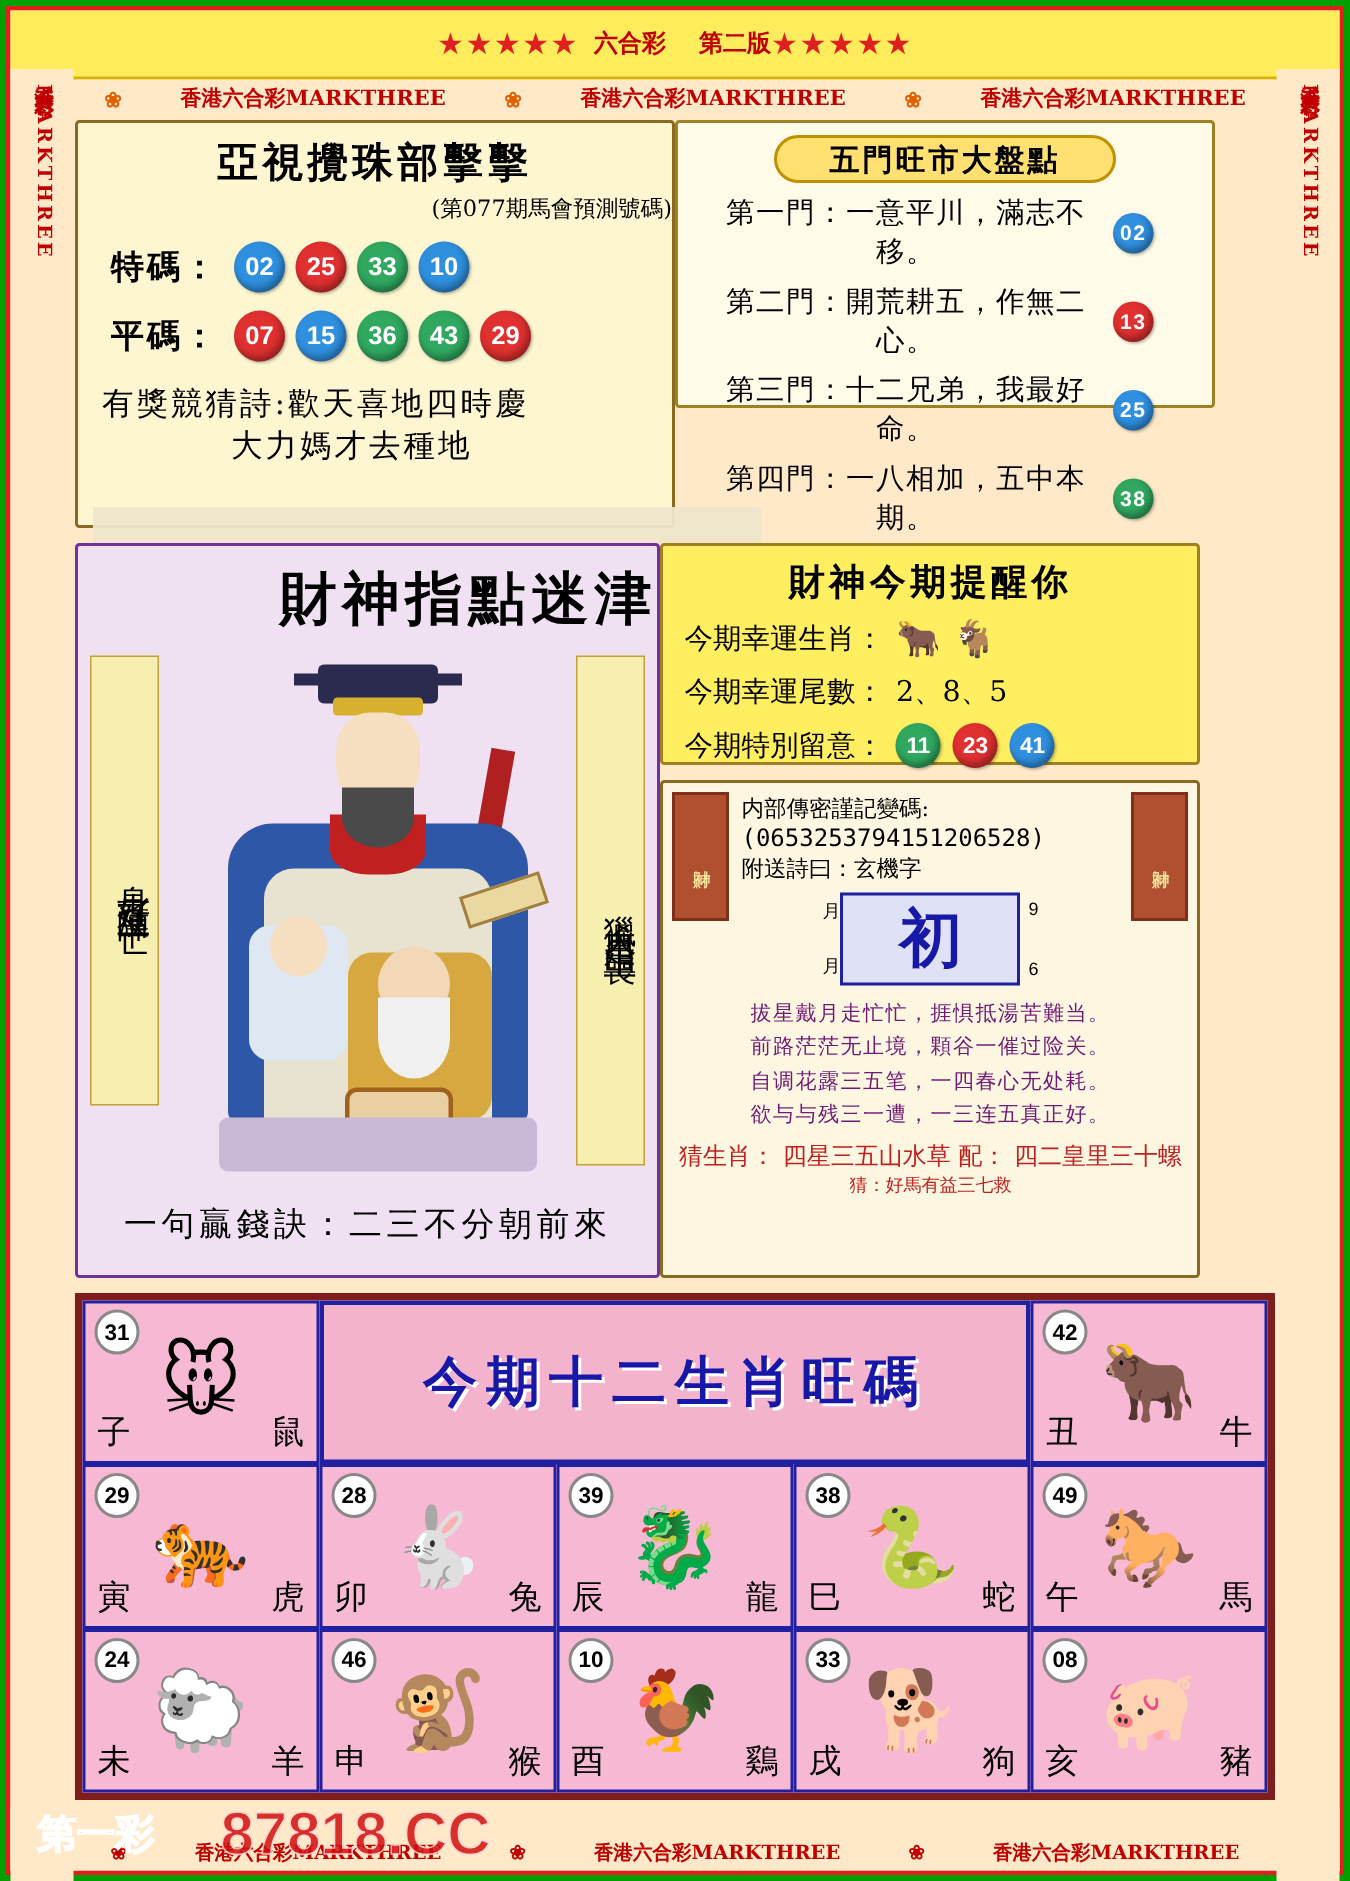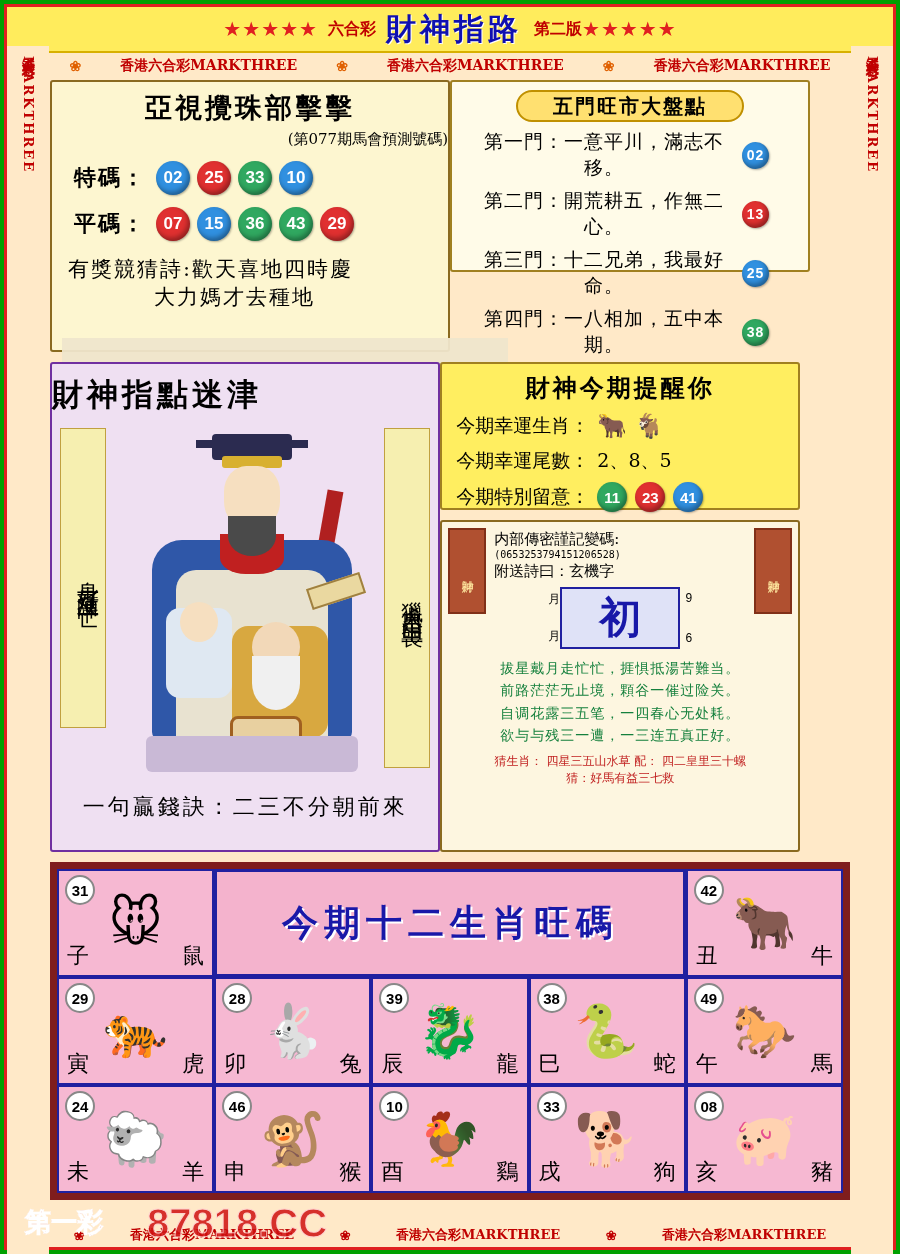--- a/index.html
+++ b/index.html
@@ -152,22 +152,22 @@
   }
 
   
   .p3 {
     width:400px; height:490px;
     background:#efe0f2;
     border:2px solid #7030a0;
     margin-top:10px;
   }
   .p3 h2 {
-    margin:10px 0 0; text-align:left;
-    font-family:"DejaVu Serif", serif; font-size:31px; font-weight:bold;
+    margin:10px 0 0; text-align:right;
+    font-family:"DejaVu Serif", serif; font-size:38px; font-weight:bold;
     color:#000; letter-spacing:4px;
   }
   .p3 .stage { position:relative; height:372px; margin-top:4px; }
   .vcol {
     position:absolute; top:8px; width:46px;
     background:#f6efb0; border:1px solid #c0a040;
     writing-mode:vertical-rl; text-orientation:upright;
     font-family:"DejaVu Serif", serif; font-size:22px; color:#000;
     letter-spacing:4px; text-align:center;
     padding:6px 2px;
@@ -232,51 +232,51 @@
     background:#b05030; border:2px solid #803018;
     display:flex; align-items:center; justify-content:center;
     color:#ffe9a0; font-size:12px; writing-mode:vertical-rl;
   }
   .p5 .tag.l { left:6px; }
   .p5 .tag.r { right:6px; }
   .p5 .hd {
     padding:8px 0 0 52px;
     font-family:"DejaVu Serif", serif; font-size:15px; color:#000;
   }
-  .p5 .code { padding-left:52px; font-size:10px; font-family:"DejaVu Sans Mono", monospace; color:#000; }
+  .p5 .code { padding-left:52px; font-size:16px; font-family:"DejaVu Sans Mono", monospace; color:#000; }
   .p5 .sub2 { padding-left:52px; font-family:"DejaVu Serif", serif; font-size:15px; color:#000; margin-top:2px; }
   .glyphbox {
     margin:6px auto 0; width:120px; height:62px;
     background:#dfe2f7; border:2px solid #2020a0;
     display:flex; align-items:center; justify-content:center;
     position:relative;
   }
   .glyphbox .ch {
     font-family:"DejaVu Serif", serif; font-size:42px; color:#1818a8; font-weight:bold;
   }
   .gnum { position:absolute; font-family:"Liberation Sans", sans-serif; font-size:12px; color:#000; }
   .gn-tl { left:-14px; top:2px; }
   .gn-tr { right:-14px; top:2px; }
   .gn-bl { left:-14px; bottom:2px; }
   .gn-br { right:-14px; bottom:2px; }
   .p5 .verse {
     margin-top:8px; text-align:center;
-    font-family:"DejaVu Serif", serif; font-size:14px; color:#15803d;
+    font-family:"DejaVu Serif", serif; font-size:14px; color:#701a75;
     line-height:1.6; letter-spacing:1px;
   }
   .p5 .guess {
     margin-top:6px; text-align:center;
-    font-family:"DejaVu Serif", serif; font-size:12px; color:#c02020;
+    font-family:"DejaVu Serif", serif; font-size:16px; color:#c02020;
   }
   .p5 .guess2 { text-align:center; font-family:"DejaVu Serif", serif; font-size:12px; color:#c02020; }
 
   
   .zgrid {
     margin-top:10px; width:100%; height:338px;
-    background:#f7c0d8; border:7px solid #7f1d1d;
+    background:#f7c0d8; border:5px solid #7f1d1d;
     display:grid; grid-template-columns:repeat(5, 1fr); grid-template-rows:repeat(3, 1fr);
     gap:0;
   }
   .zcell {
     border:2px solid #2020a0; position:relative; background:#f6b8d2;
     overflow:hidden;
   }
   .zcell .num {
     position:absolute; left:6px; top:4px;
     width:30px; height:30px; border-radius:50%;
@@ -335,21 +335,20 @@
 </head>
 <body>
 
 <div class="page">
   <div class="frame-outer"></div>
   <div class="frame-mid"></div>
 
   <div class="banner">
     <span class="stars">★★★★★</span>
     <span class="small-label">六合彩</span>
-    <span class="title">財神指路</span>
     <span class="edition">第二版</span>
     <span class="stars">★★★★★</span>
   </div>
 
   <div class="marquee">
     <span class="fl">❀</span>
     <span>香港六合彩MARKTHREE</span>
     <span class="fl">❀</span>
     <span>香港六合彩MARKTHREE</span>
     <span class="fl">❀</span>

